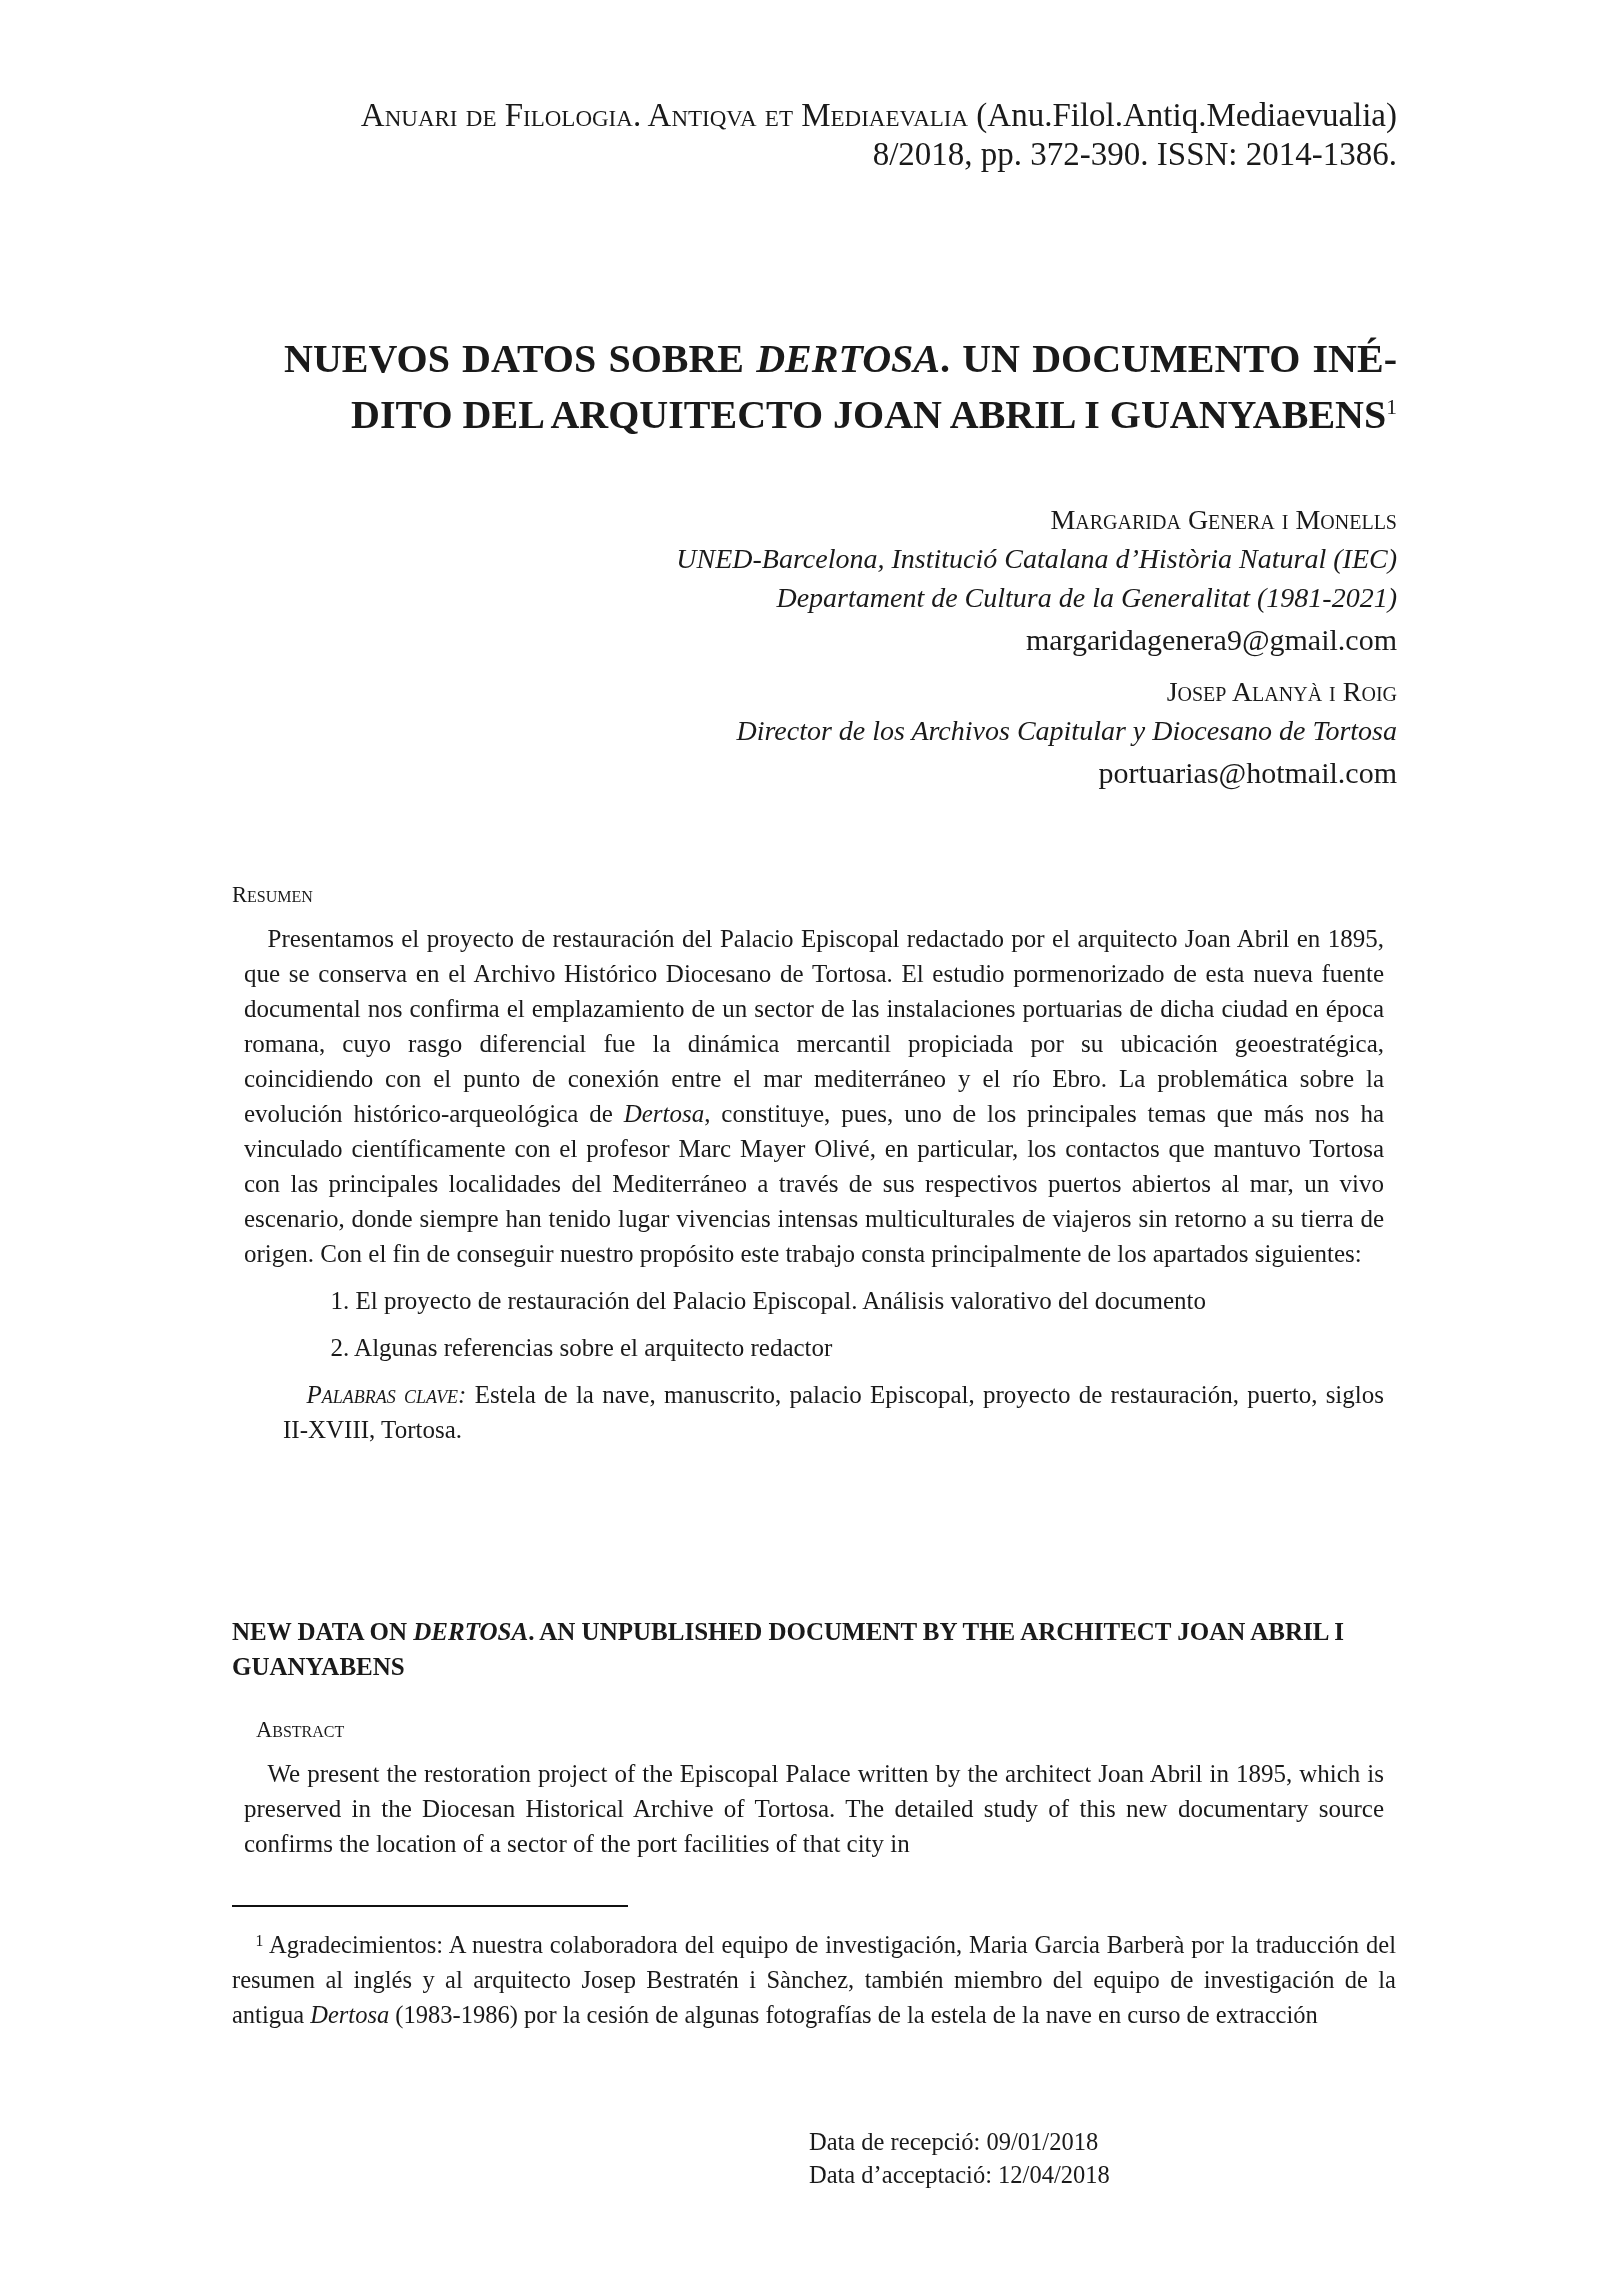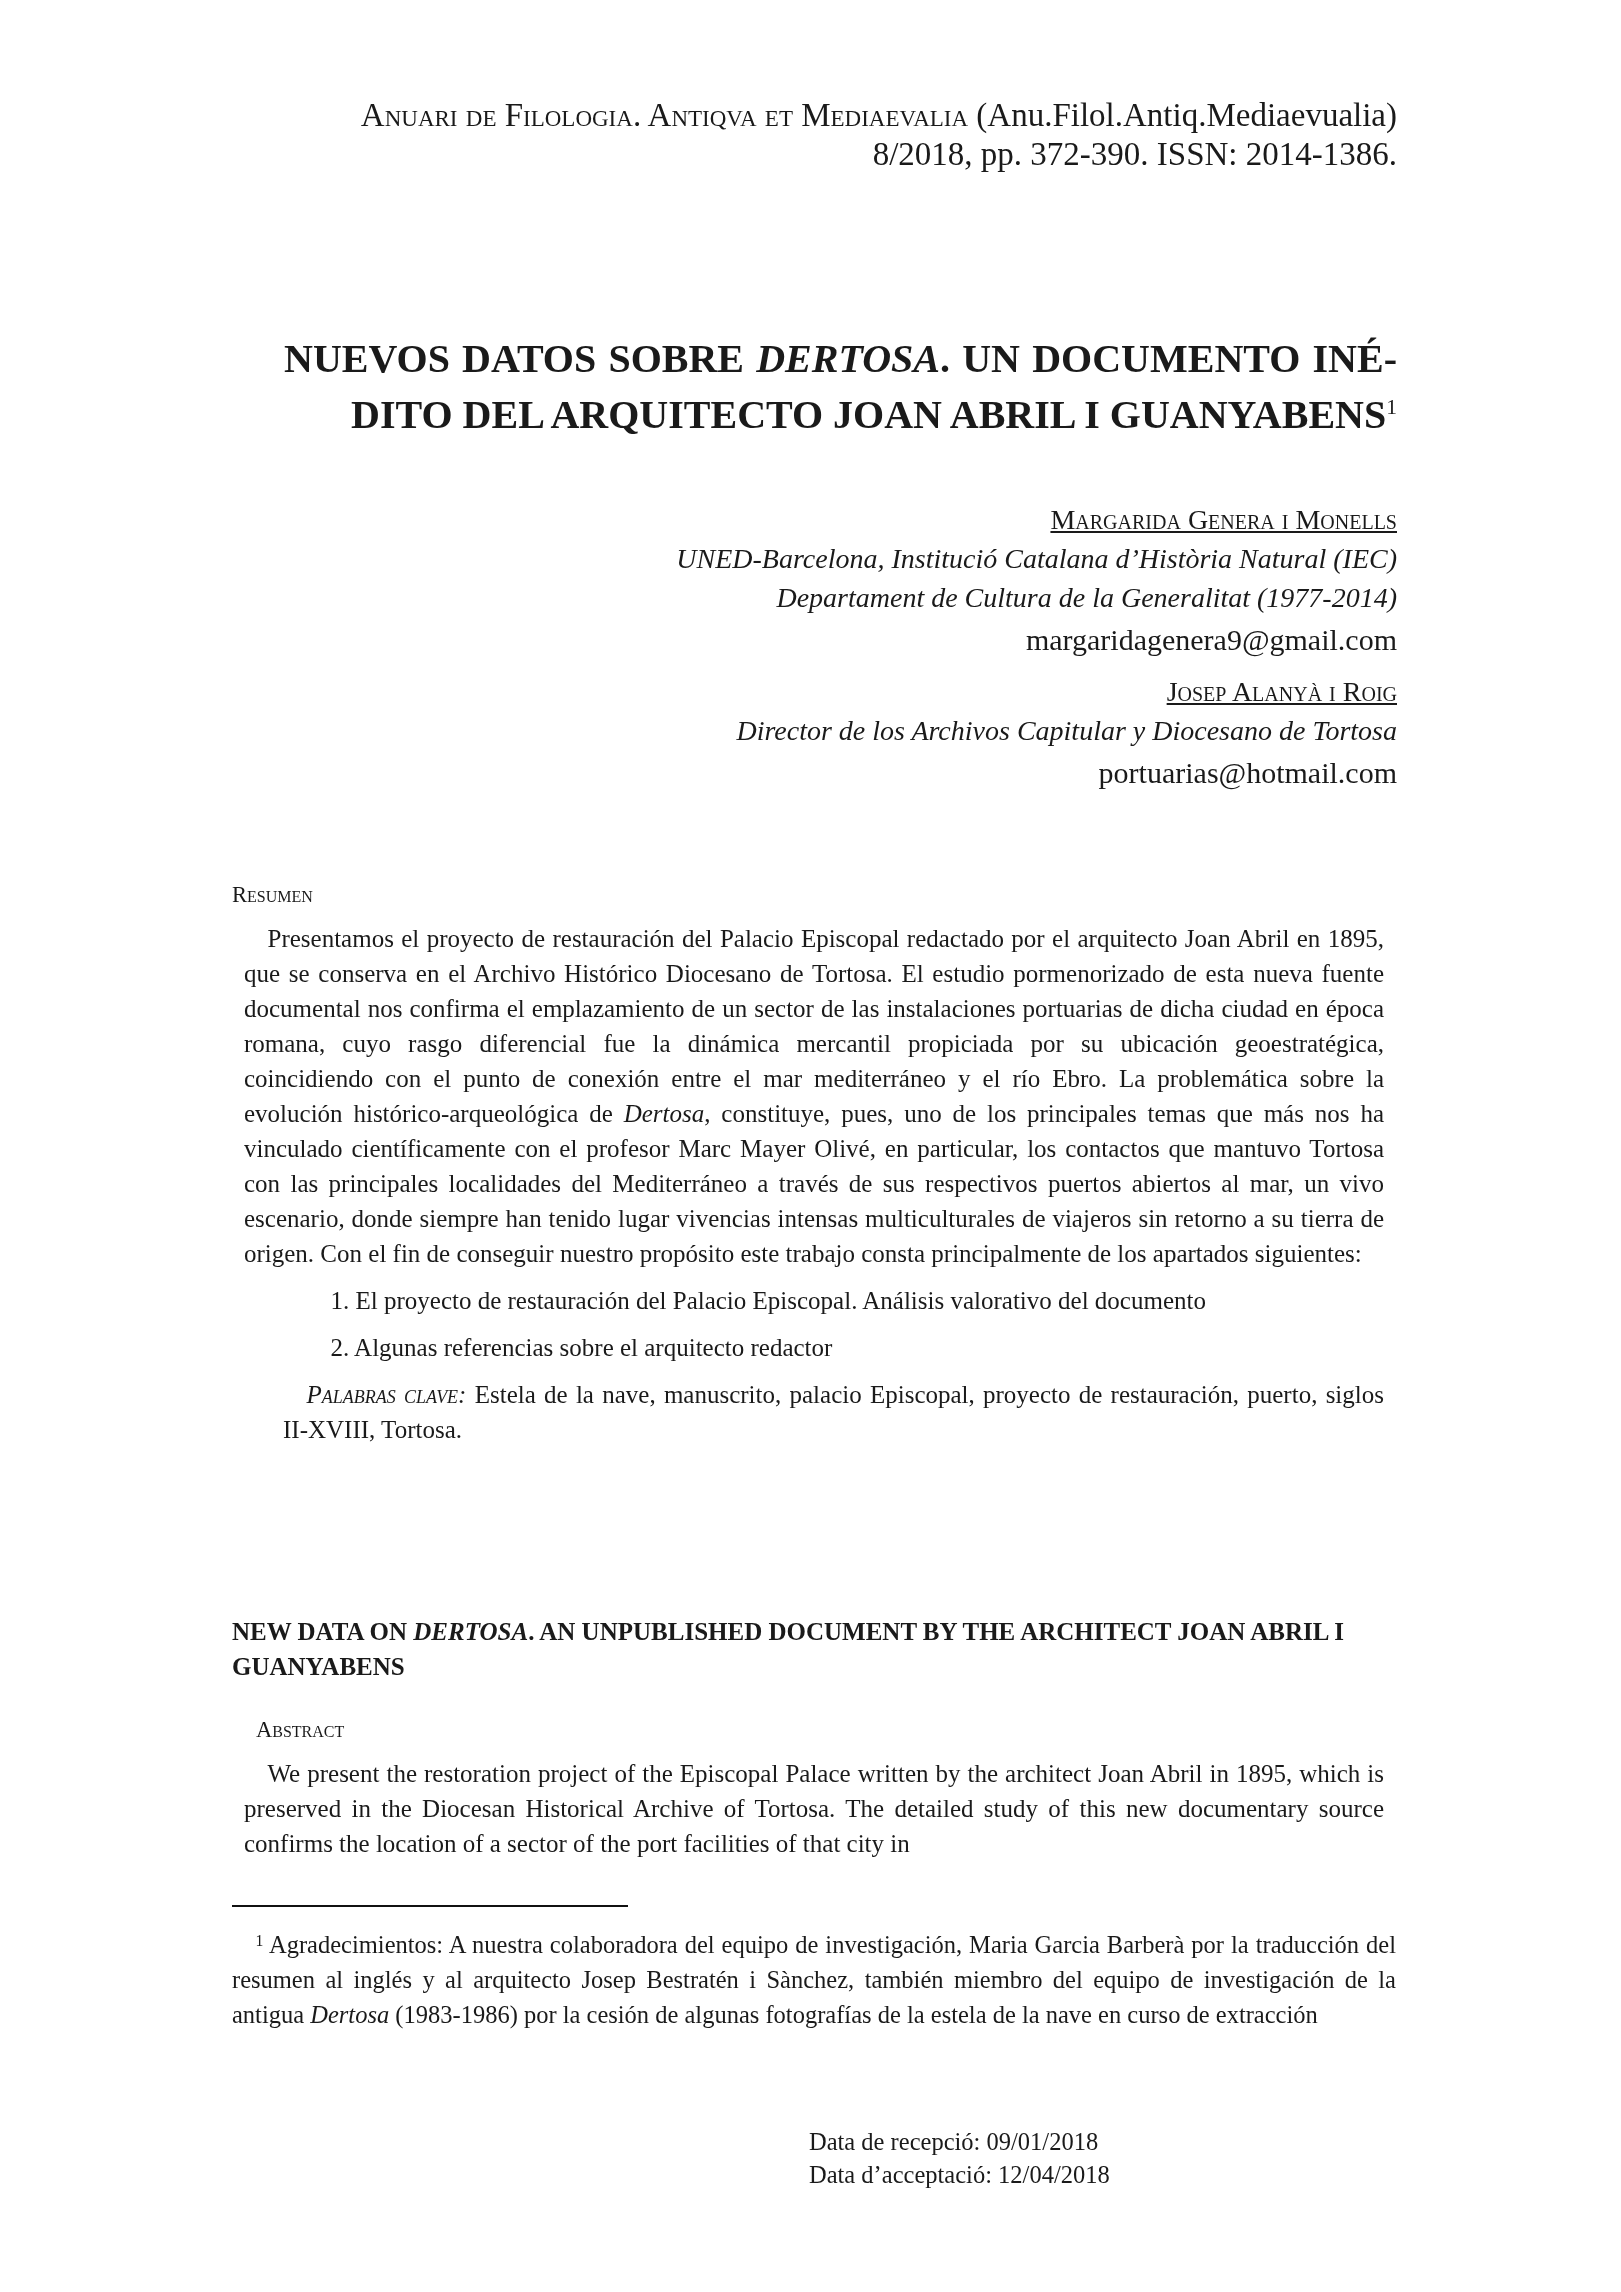--- a/index.html
+++ b/index.html
@@ -6,21 +6,21 @@
     body { width: 1621px; height: 2293px; position: relative; overflow: hidden;
            font-family: "DejaVu Serif", "Liberation Serif", serif; color: #1a1a1a; }
     .page { position: absolute; left: 0; top: 0; width: 1621px; height: 2293px; background: #fff; }
     .abs { position: absolute; }
     .journal { right: 224px; top: 96px; width: 1078px; font-size: 33px; line-height: 39px; text-align: right; font-family: "Liberation Serif", serif; }
     .journal .name { font-variant: small-caps; }
     .title { left: 284px; right: 224px; top: 331px; font-family: "Liberation Serif", serif; font-weight: bold; font-size: 40px; line-height: 56px; text-align: justify; text-align-last: right; }
     .title i { font-style: italic; }
     .title sup { font-size: 21.6px; vertical-align: super; line-height: 0; font-weight: normal; }
     .authors { right: 224px; top: 500px; width: 1078px; text-align: right; font-family: "Liberation Serif", serif; font-size: 29px; }
-    .authors .author-name { font-variant: small-caps; line-height: 39px; font-size: 28px; text-decoration: underline; }
+    .authors .author-name { font-variant: small-caps; line-height: 39px; font-size: 28px; }
     .authors .aff { font-style: italic; line-height: 39px; font-size: 28px; }
     .authors .email { line-height: 45px; font-size: 30px; }
     .authors .block { margin-bottom: 9.8px; }
     .section-label { font-family: "Liberation Serif", serif; font-variant: small-caps; font-size: 22.5px; line-height: 29px; }
     .body-text { left: 232px; width: 1164px; font-family: "Liberation Serif", serif; font-size: 25px; line-height: 35px; text-align: justify; }
     .body-text p { margin: 12px; text-indent: 23.5px; }
     .list-item { margin: 0; padding-left: 63px; text-indent: 0; }
     .list-item.wrap { padding-left: 23.5px; text-indent: 39px; }
     .keywords { margin: 0; padding-left: 39px; text-indent: -23.5px; }
     .kw-label { font-style: italic; font-variant: small-caps; }
@@ -41,21 +41,21 @@
     <div><span class="name">Anuari de Filologia. Antiqva et Mediaevalia</span> <span>(Anu.Filol.Antiq.Mediaevualia)</span></div>
     <div>8/2018, pp. 372-390. ISSN: 2014-1386.</div>
   </div>
 
   <div class="abs title"><span>NUEVOS DATOS SOBRE </span><i>DERTOSA</i><span>. UN DOCUMENTO INÉ-DITO DEL ARQUITECTO JOAN ABRIL I GUANYABENS</span><sup>1</sup></div>
 
   <div class="abs authors">
     <div class="block">
       <div class="author-name">Margarida Genera i Monells</div>
       <div class="aff">UNED-Barcelona, Institució Catalana d’Història Natural (IEC)</div>
-      <div class="aff">Departament de Cultura de la Generalitat (1977-2014)</div>
+      <div class="aff">Departament de Cultura de la Generalitat (1981-2021)</div>
       <div class="email">margaridagenera9@gmail.com</div>
     </div>
     <div class="block">
       <div class="author-name">Josep Alanyà i Roig</div>
       <div class="aff">Director de los Archivos Capitular y Diocesano de Tortosa</div>
       <div class="email">portuarias@hotmail.com</div>
     </div>
   </div>
 
   <div class="abs body-text" style="top: 880px;">

